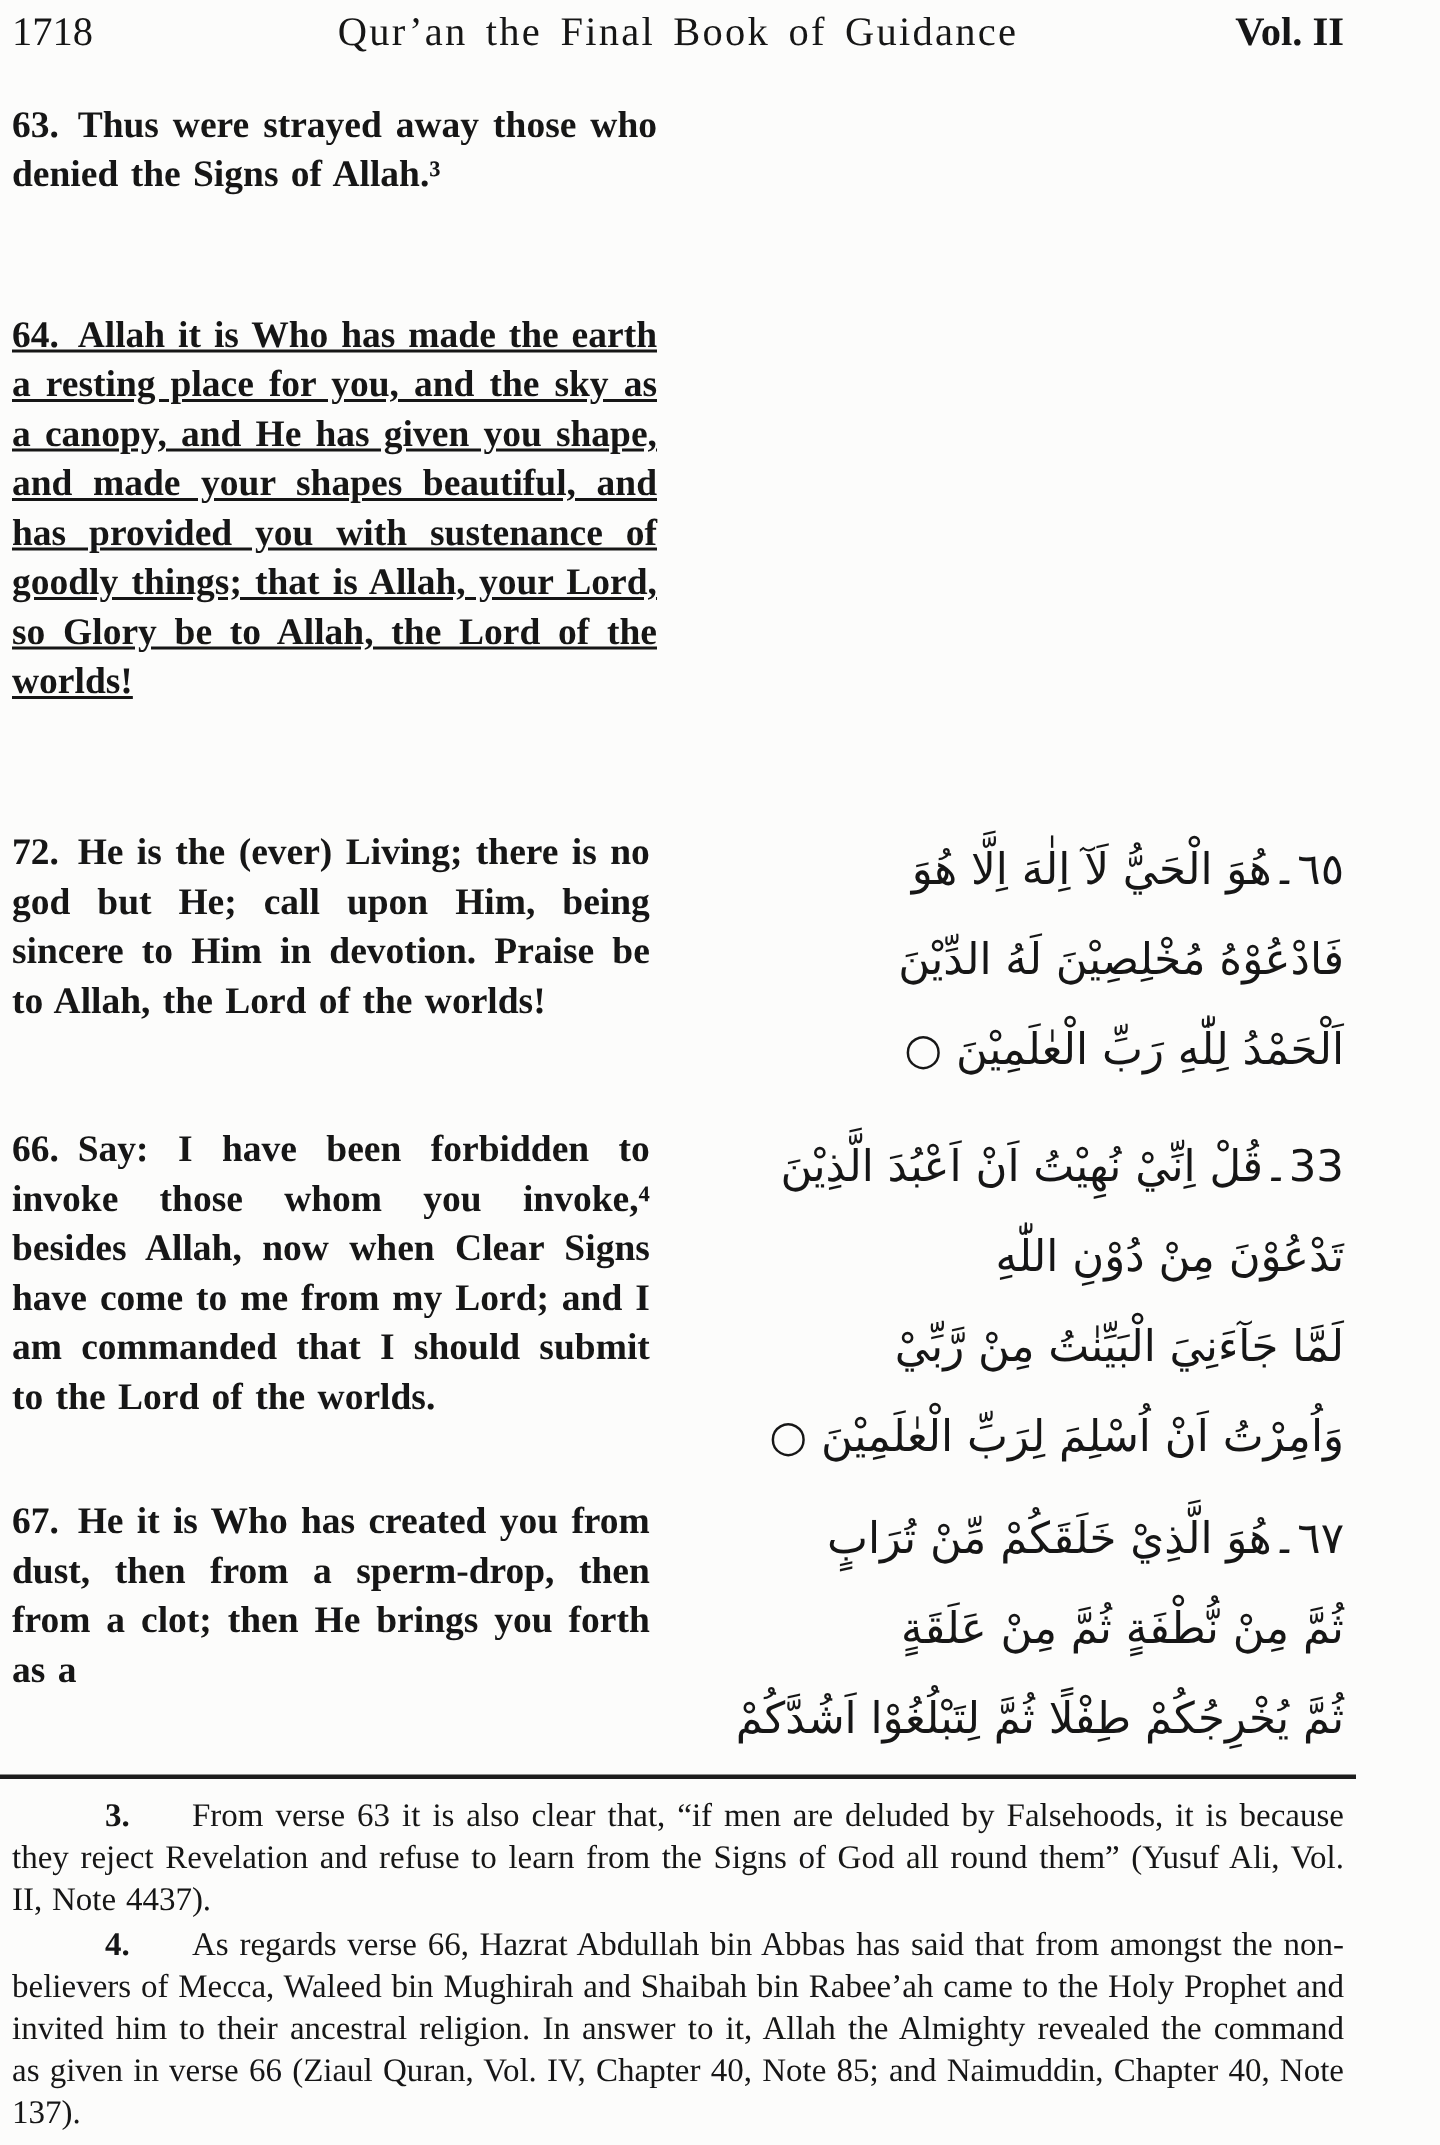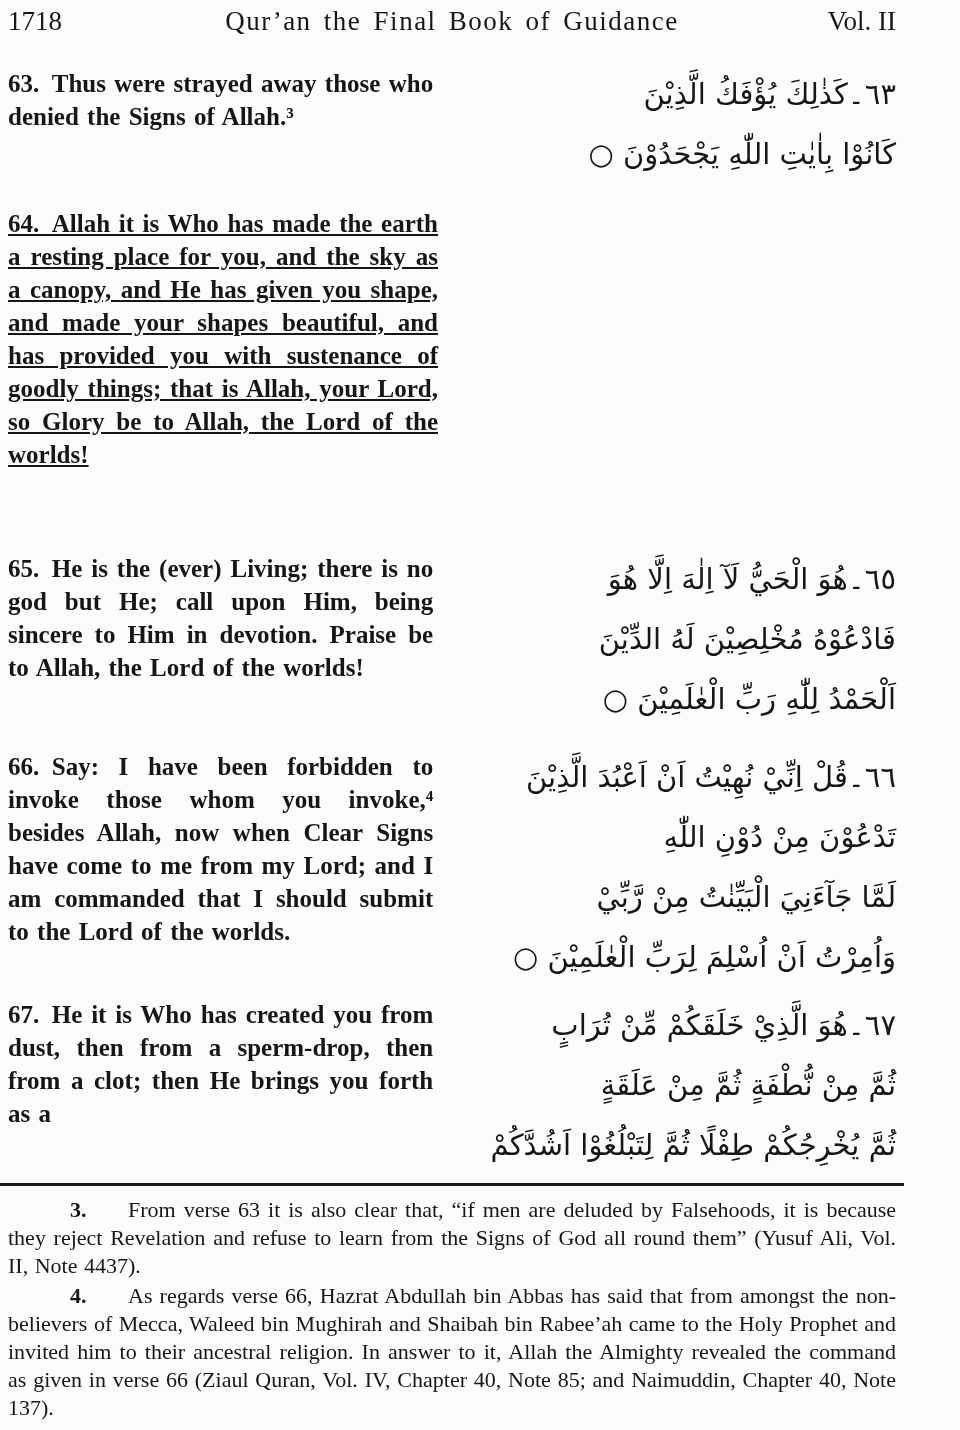--- a/index.html
+++ b/index.html
@@ -22,21 +22,21 @@
   .header {
     display: flex;
     justify-content: space-between;
     align-items: baseline;
     font-size: 27px;
     line-height: 34px;
     padding-top: 2px;
   }
   .header .pnum   { min-width: 90px; }
   .header .ptitle { letter-spacing: 1.5px; word-spacing: 4px; }
-  .header .pvol   { min-width: 90px; text-align: right; }
+  .header .pvol   { min-width: 90px; text-align: right; font-weight: bold; }
   
   .verses { display: block; }
   .verse-row {
     display: flex;
     justify-content: space-between;
     align-items: flex-start;
   }
   .verse-row .english {
     width: 430px;
     font-weight: bold;
@@ -89,38 +89,36 @@
   <div class="header">
     <span class="pnum">1718</span>
     <span class="ptitle">Qur’an the Final Book of Guidance</span>
     <span class="pvol">Vol. II</span>
   </div>
 
   <div class="verses">
 
     <div class="verse-row row-63">
       <div class="english">63. Thus were strayed away those who denied the Signs of Allah.³</div>
-      <div class="arabic">٦٣۔كَذٰلِكَ يُؤْفَكُ الَّذِيْنَ
-كَانُوْا بِاٰيٰتِ اللّٰهِ يَجْحَدُوْنَ ○</div>
     </div>
 
     <div class="verse-row row-64">
       <div class="english">64. Allah it is Who has made the earth a resting place for you, and the sky as a canopy, and He has given you shape, and made your shapes beautiful, and has provided you with sustenance of goodly things; that is Allah, your Lord, so Glory be to Allah, the Lord of the worlds!</div>
     </div>
 
     <div class="verse-row row-65">
-      <div class="english">65. He is the (ever) Living; there is no god but He; call upon Him, being sincere to Him in devotion. Praise be to Allah, the Lord of the worlds!</div>
+      <div class="english">72. He is the (ever) Living; there is no god but He; call upon Him, being sincere to Him in devotion. Praise be to Allah, the Lord of the worlds!</div>
       <div class="arabic">٦٥۔هُوَ الْحَيُّ لَآ اِلٰهَ اِلَّا هُوَ
 فَادْعُوْهُ مُخْلِصِيْنَ لَهُ الدِّيْنَ
 اَلْحَمْدُ لِلّٰهِ رَبِّ الْعٰلَمِيْنَ ○</div>
     </div>
 
     <div class="verse-row row-66">
       <div class="english">66. Say: I have been forbidden to invoke those whom you invoke,⁴ besides Allah, now when Clear Signs have come to me from my Lord; and I am commanded that I should submit to the Lord of the worlds.</div>
-      <div class="arabic">٦٦۔قُلْ اِنِّيْ نُهِيْتُ اَنْ اَعْبُدَ الَّذِيْنَ
+      <div class="arabic">33۔قُلْ اِنِّيْ نُهِيْتُ اَنْ اَعْبُدَ الَّذِيْنَ
 تَدْعُوْنَ مِنْ دُوْنِ اللّٰهِ
 لَمَّا جَآءَنِيَ الْبَيِّنٰتُ مِنْ رَّبِّيْ
 وَاُمِرْتُ اَنْ اُسْلِمَ لِرَبِّ الْعٰلَمِيْنَ ○</div>
     </div>
 
     <div class="verse-row row-67">
       <div class="english">67. He it is Who has created you from dust, then from a sperm-drop, then from a clot; then He brings you forth as a</div>
       <div class="arabic">٦٧۔هُوَ الَّذِيْ خَلَقَكُمْ مِّنْ تُرَابٍ
 ثُمَّ مِنْ نُّطْفَةٍ ثُمَّ مِنْ عَلَقَةٍ
 ثُمَّ يُخْرِجُكُمْ طِفْلًا ثُمَّ لِتَبْلُغُوْا اَشُدَّكُمْ</div>

